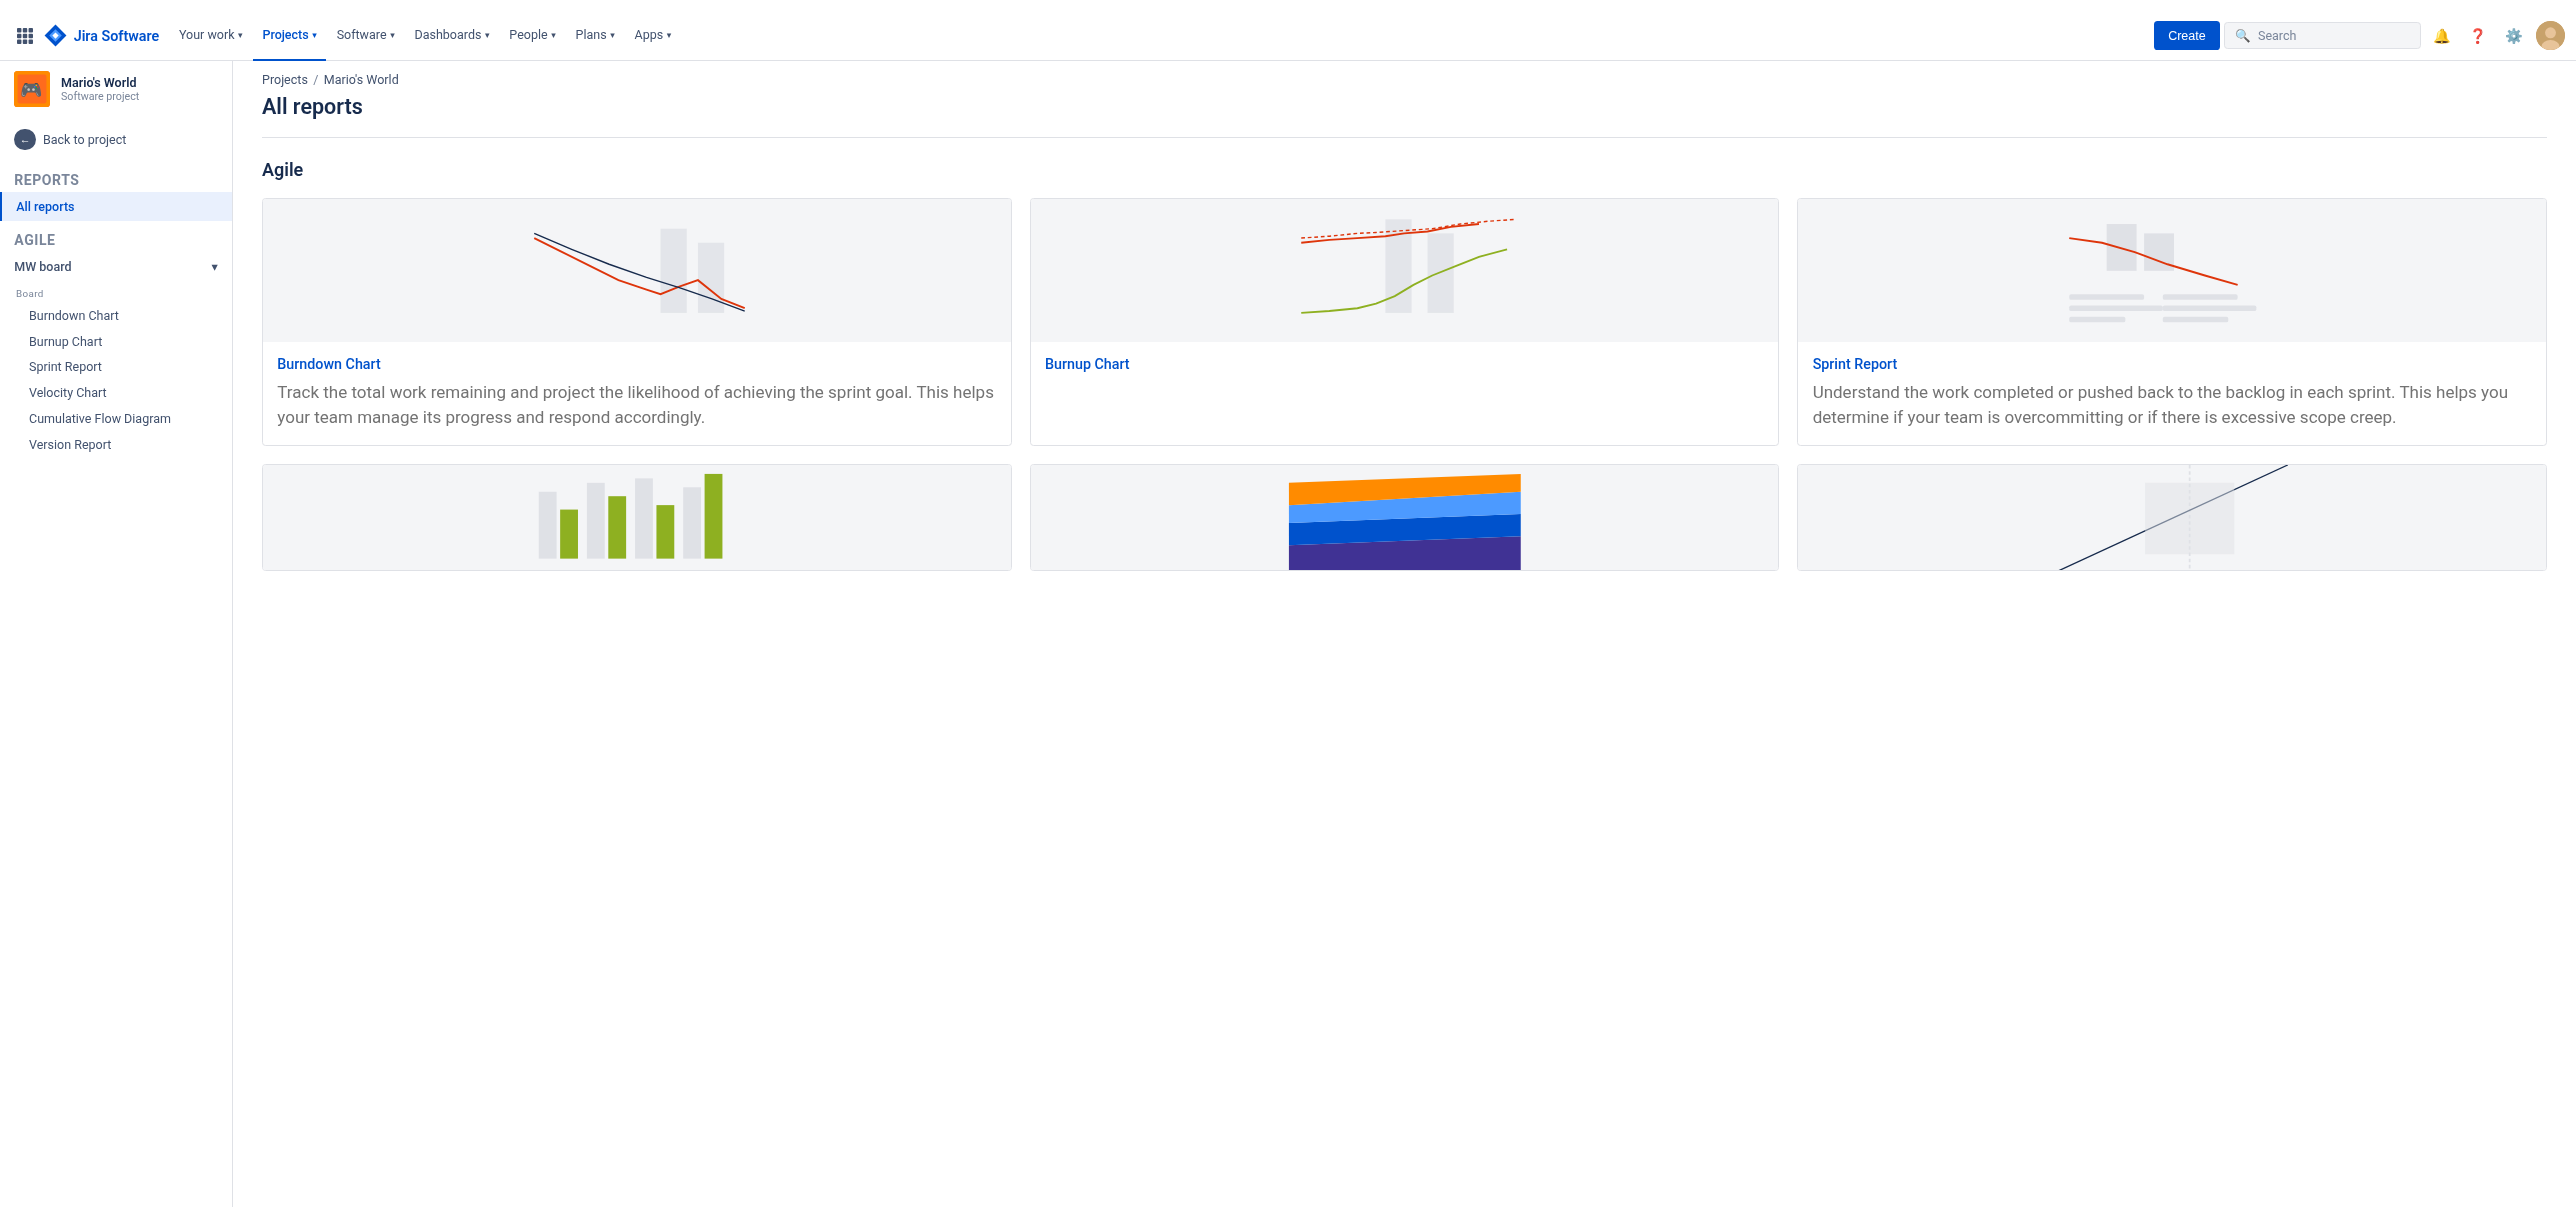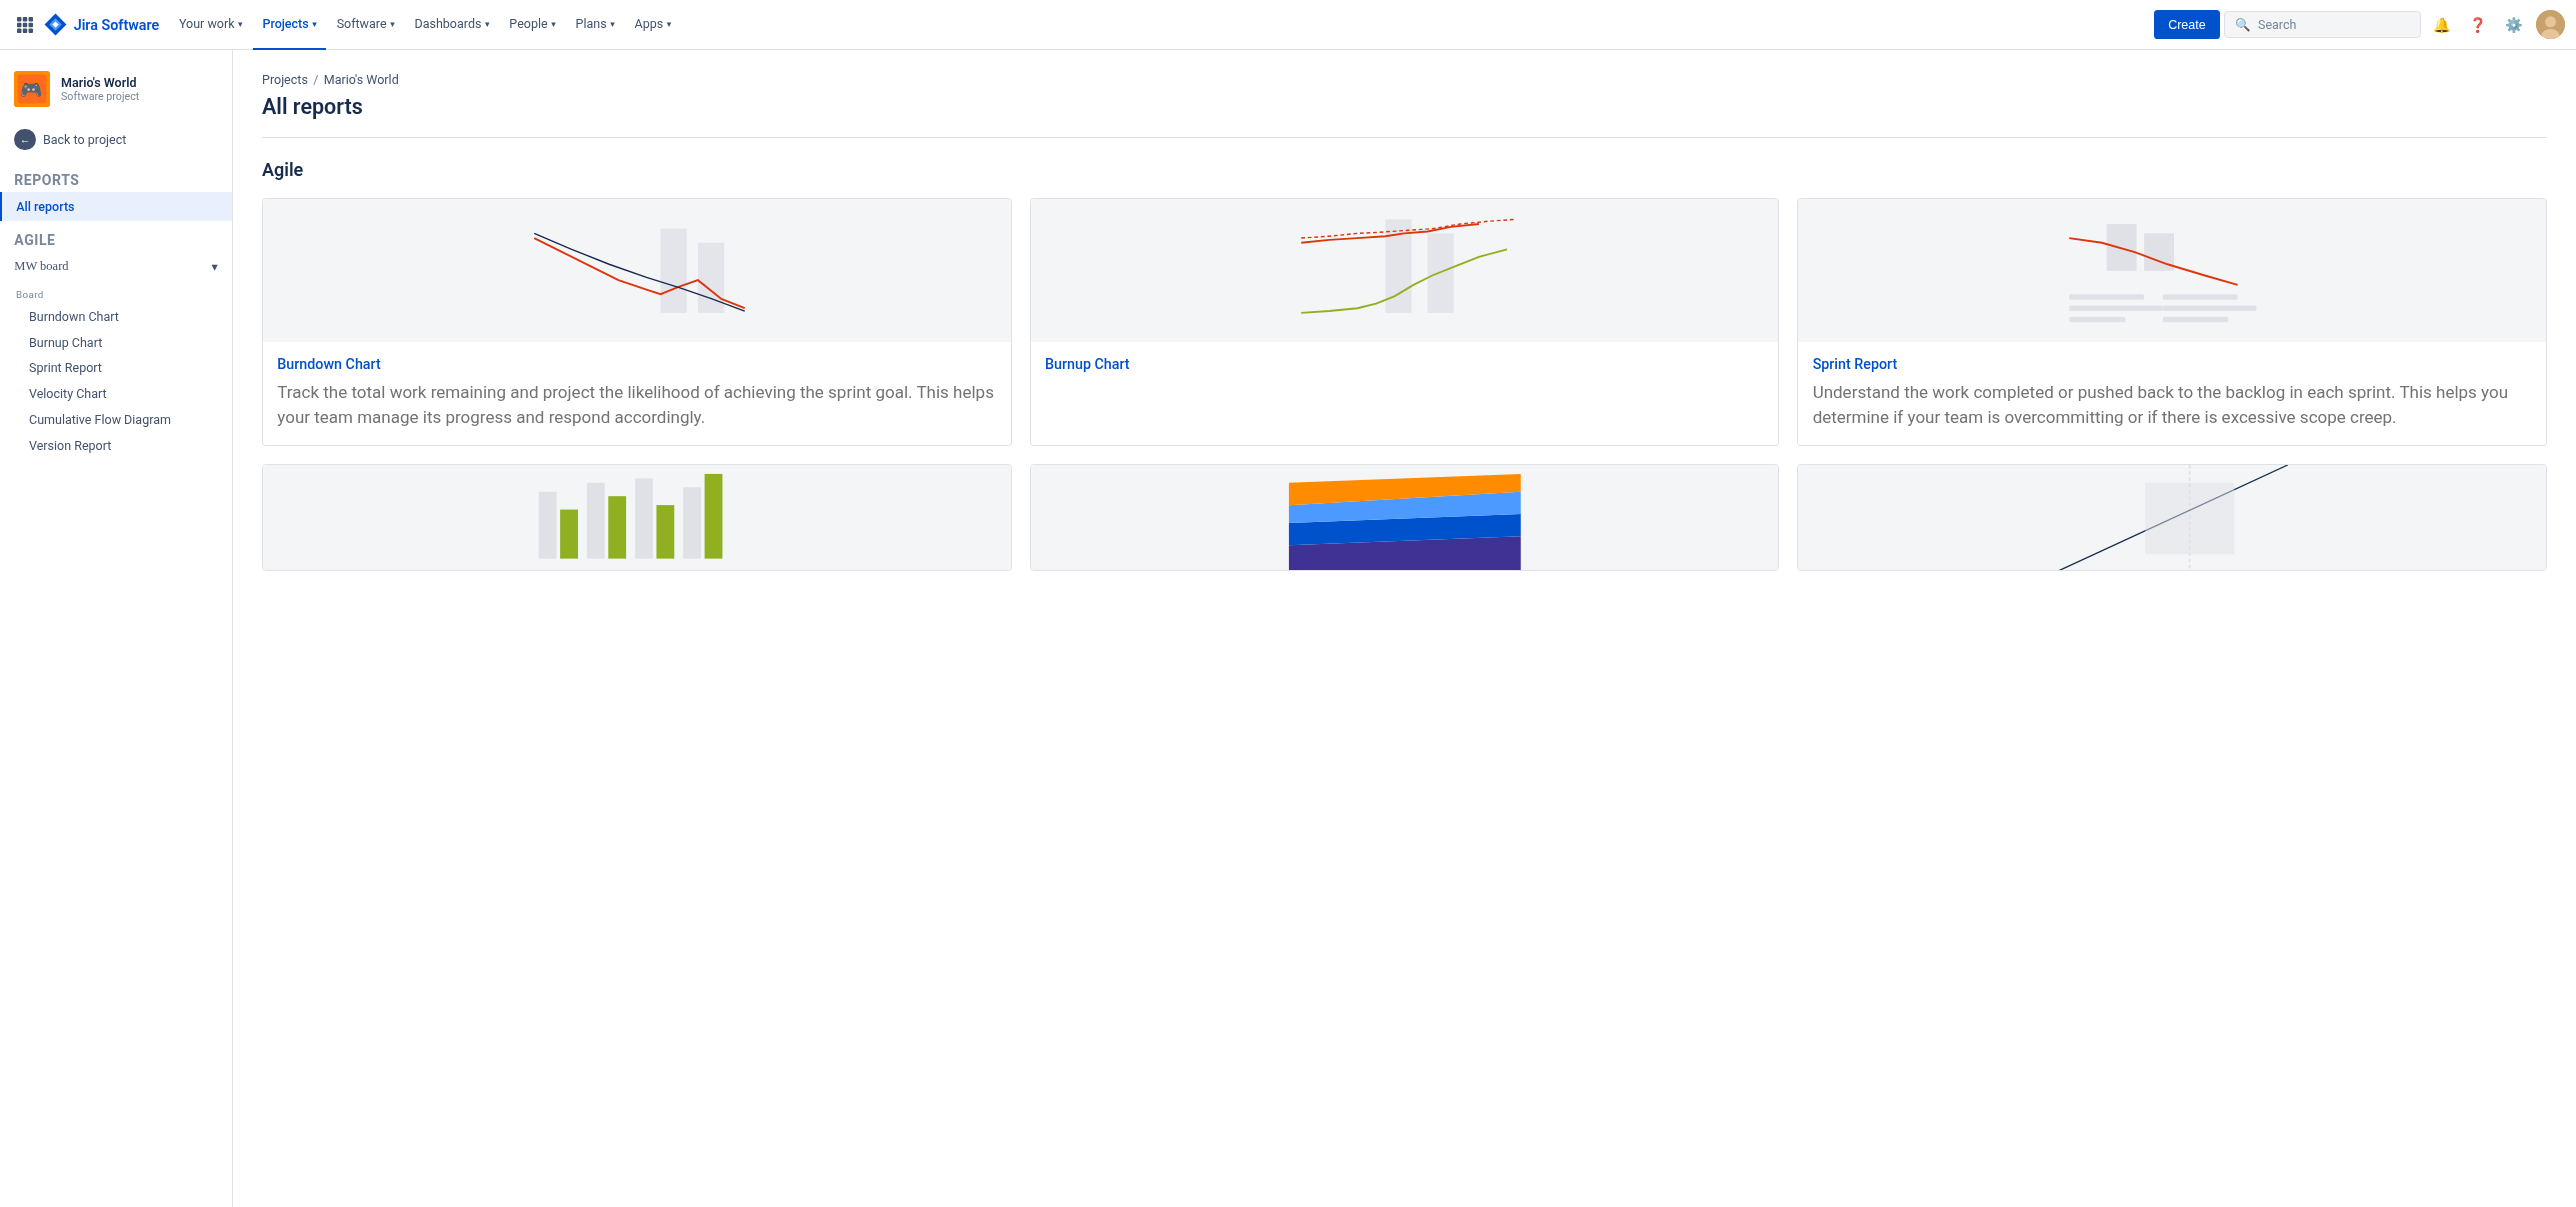--- a/index.html
+++ b/index.html
@@ -2,21 +2,21 @@
 <html style="font-size:14.3px"><head>
   <meta charset="utf-8">
   <style>
     * { margin: 0; padding: 0; box-sizing: border-box; }
     body { font-family: -apple-system, BlinkMacSystemFont, "Segoe UI", Roboto, sans-serif; background: #fff; color: #172b4d; font-size: 12.5px; }
 
     
     .top-nav {
       display: flex; align-items: center; height: 50px; background: #fff;
       border-bottom: 0.9px solid #dfe1e6; padding: 0 10.7px; gap: 3.6px;
-      position: sticky; top: 0; z-index: 100;
+      position: sticky; top: 11px; z-index: 100;
     }
     .nav-grid-icon { display: flex; align-items: center; justify-content: center; width: 29px; height: 29px; cursor: pointer; color: #42526e; }
     .nav-logo { display: flex; align-items: center; gap: 5.4px; margin-right: 7.2px; text-decoration: none; }
     .nav-logo-diamond { width: 25px; height: 25px; }
     .nav-logo-text { font-size: 14.3px; font-weight: 600; color: #0052cc; }
     .nav-items { display: flex; align-items: center; flex: 1; gap: 1.8px; text-align: center; }
     .nav-item {
       display: flex; align-items: center; gap: 3.6px; padding: 0 9px; height: 50px;
       font-size: 12.5px; font-weight: 400; color: #42526e; cursor: pointer;
       border-bottom: 2.7px solid transparent; text-decoration: none;
@@ -71,21 +71,21 @@
     .sidebar-section-title { font-size: 14px; font-weight: 700; color: #7a869a; text-transform: uppercase; padding: 7.2px 14.3px 3.6px; letter-spacing: 0.04em; }
     .sidebar-item {
       display: flex; align-items: center; justify-content: space-between;
       padding: 7.2px 14.3px; cursor: pointer; font-size: 12.5px; color: #42526e;
       border-left: 2.7px solid transparent;
     }
     .sidebar-item.active { background: #e9f0fd; color: #0052cc; border-left: 2.7px solid #0052cc; font-weight: 500; }
     .sidebar-board-section { padding: 3.6px 0; }
     .sidebar-board-header {
       display: flex; align-items: center; justify-content: space-between;
-      padding: 7.2px 14.3px; cursor: pointer; font-size: 12.5px; color: #42526e; font-weight: 500; font-family: Liberation Serif, serif;
+      padding: 7.2px 14.3px; cursor: pointer; font-size: 12.5px; color: #42526e; font-weight: 500;
     }
     .sidebar-sub-item {
       padding: 5.4px 14.3px 5.4px 29px; cursor: pointer; font-size: 12.5px; color: #42526e;
     }
     .sidebar-footer { padding: 14.3px; font-size: 10.7px; color: #7a869a; text-align: center; }
     .sidebar-footer a { color: #0052cc; text-decoration: none; }
 
     
     .main-content { flex: 1; overflow-y: auto; padding: 21.5px 29px; }
     .breadcrumb { display: flex; align-items: center; gap: 5.4px; font-size: 12.5px; color: #42526e; margin-bottom: 7.2px; }

